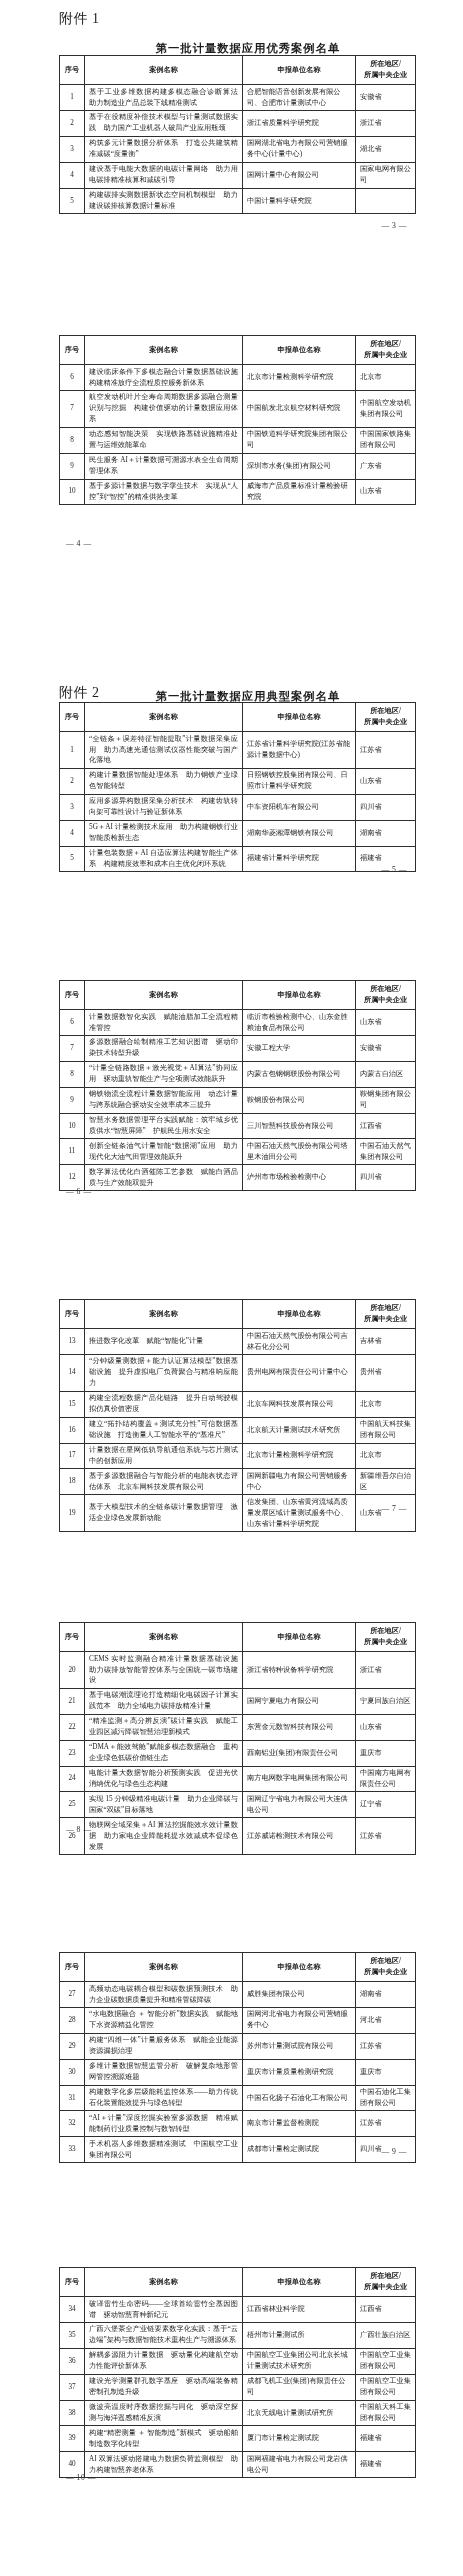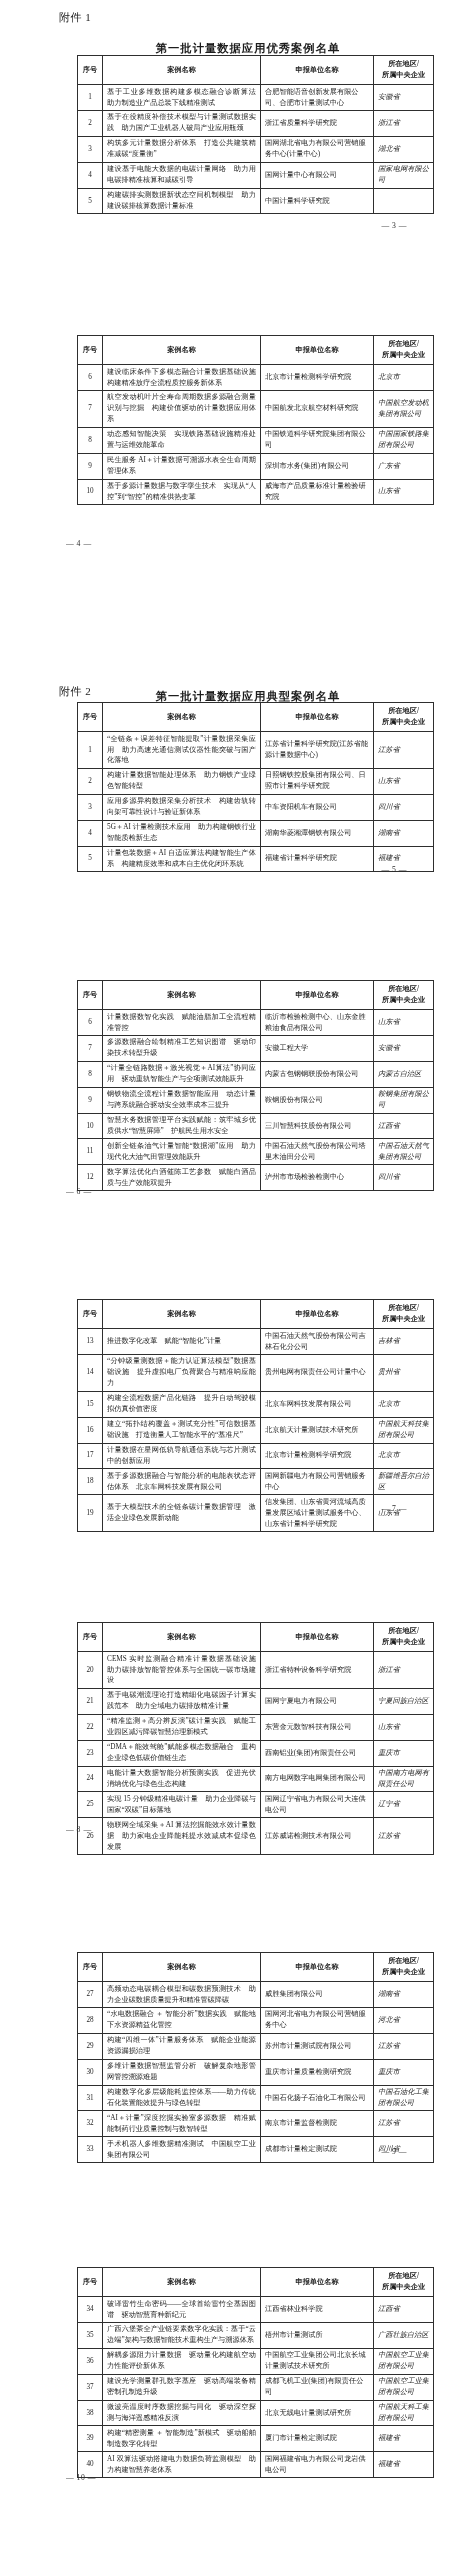--- a/index.html
+++ b/index.html
@@ -8,21 +8,21 @@
     width:464px;
     height:3134px;
     background:#ffffff;
     font-family:"Liberation Serif","DejaVu Serif",serif;
     color:#1d1d1d;
     overflow:hidden;
   }
   .attach-label{
     position:absolute;
     left:59px;
-    font-size:11px;
+    font-size:14px;
     letter-spacing:0.5px;
   }
   .doc-title{
     position:absolute;
     left:0;
     width:100%;
     margin:16px;
     text-align:center;
     font-size:11.3px;
     font-weight:bold;
@@ -36,33 +36,33 @@
     table-layout:fixed;
   }
   table.t th, table.t td{
     border:0.5px solid #2e2e2e;
     font-size:7.2px;
     line-height:1.52;
     padding:1.5px 4.1px;
     vertical-align:middle;
     word-break:break-all;
   }
-  table.t{border:0.8px solid #222;margin-left:18px;}
+  table.t{border:0.8px solid #222;}
   table.t th{
     font-weight:bold;
     text-align:center;
     padding:3.1px 1px;
     height:21.6px;
     white-space:pre-line;
   }
   table.t tbody tr{height:24px;}
   td.c-no{text-align:center;padding:1.5px 1px;}
   td.c-case{text-align:justify;}
   td.c-org{text-align:left;}
-  td.c-region{text-align:justify;font-style:italic;}
+  td.c-region{text-align:justify;}
   .pageno{
     position:absolute;
     font-size:7.7px;
     color:#2a2a2a;
     letter-spacing:0.5px;
   }
   .pageno.right{right:57px;}
   .pageno.left{left:66px;}
 </style>
 </head>

